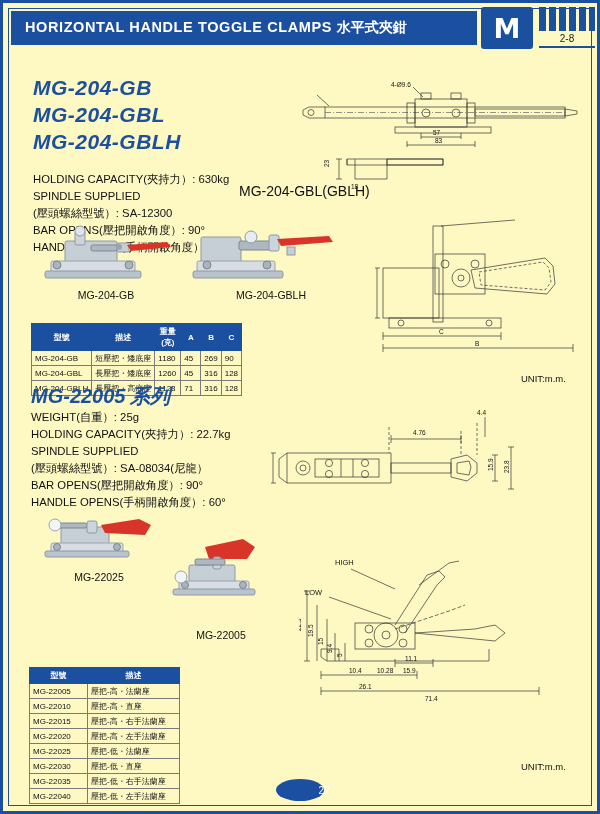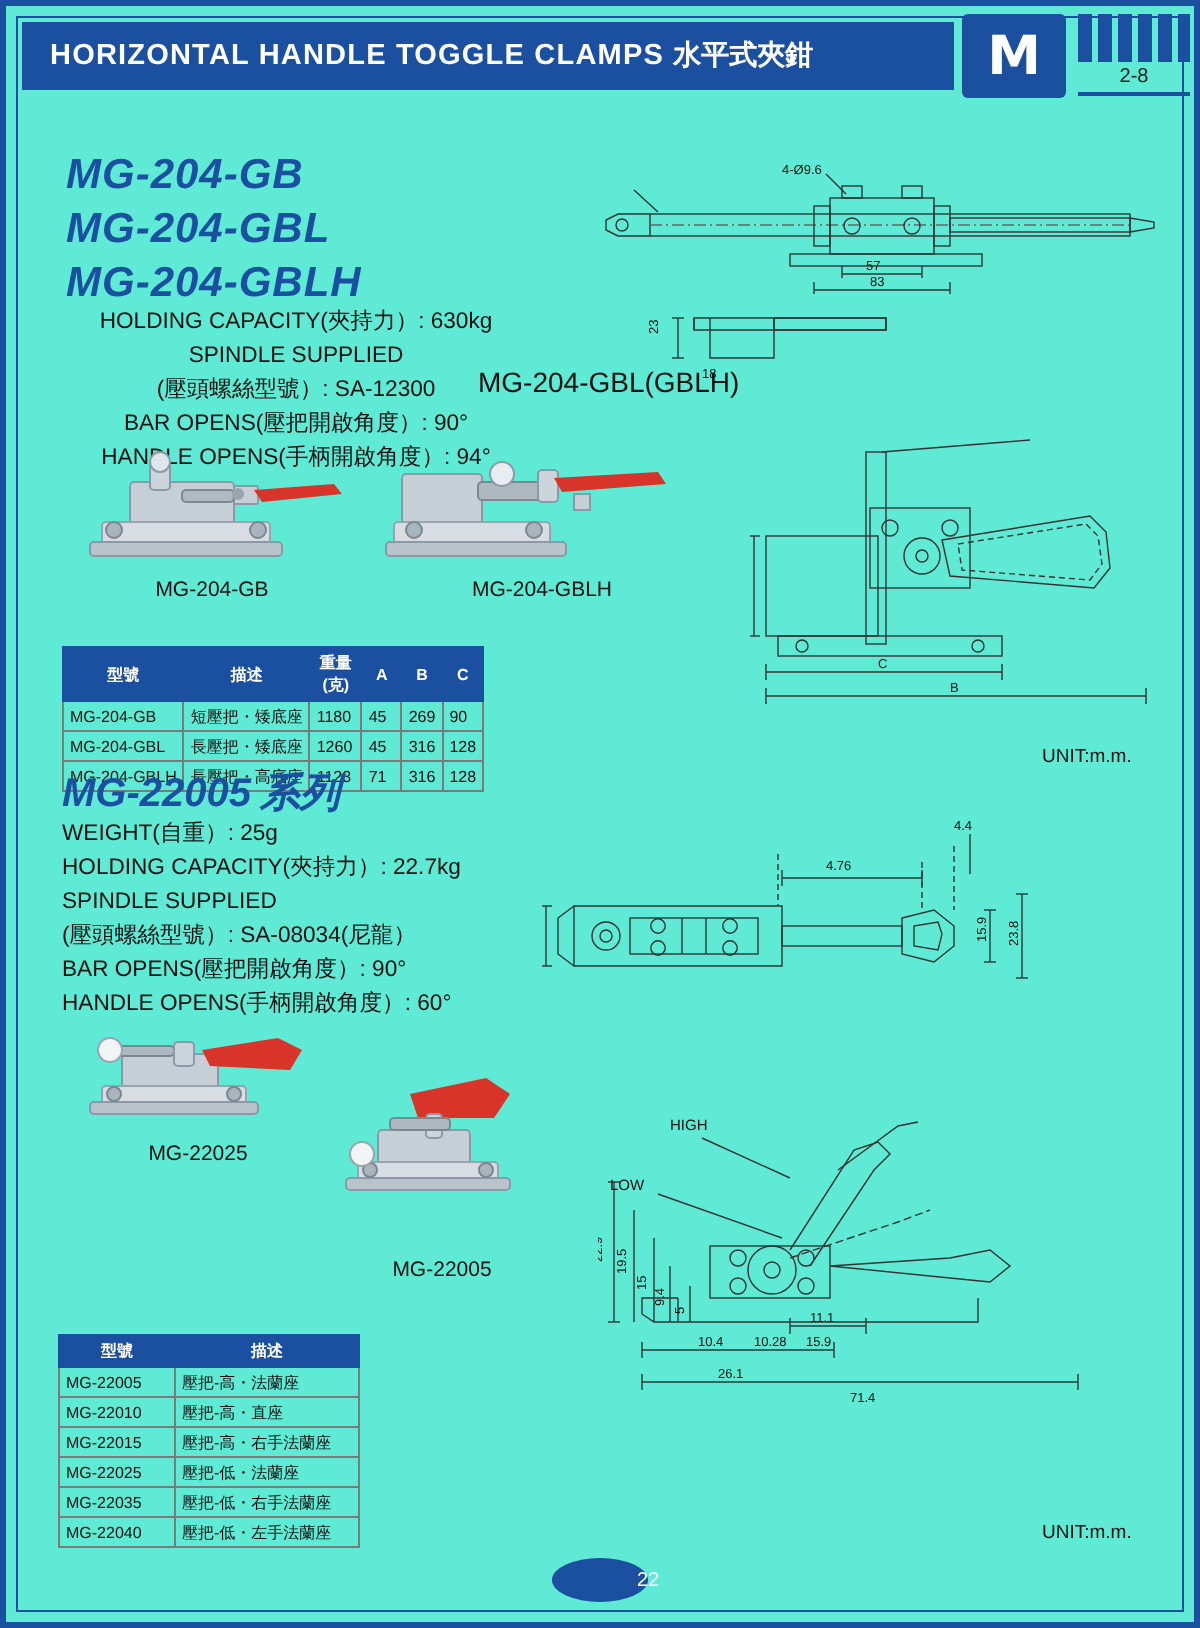--- a/index.html
+++ b/index.html
@@ -7,21 +7,21 @@
   body {
     width:600px; height:814px;
     font-family:"Liberation Sans", sans-serif;
     background:#ffffff;
     position:relative;
     overflow:hidden;
   }
   .page {
     position:absolute; left:0; top:0; width:600px; height:814px;
     border:3px solid #1b4fa0;
-    background:#5eead4;
+    background:#fef9c3;
   }
   .page-inner {
     position:absolute; left:5px; top:5px; right:5px; bottom:5px;
     border:1px solid #1b4fa0;
   }
 
   
   .header-band {
     position:absolute; left:8px; top:8px; width:466px; height:34px;
     background:#1b4fa0;
@@ -128,21 +128,21 @@
     <div class="tab-underline"></div>
     <div class="num">2-8</div>
   </div>
 
   <div style="position:absolute;left:30px;top:72px;width:210px;">
     <div class="title-blue">MG-204-GB</div>
     <div class="title-blue">MG-204-GBL</div>
     <div class="title-blue">MG-204-GBLH</div>
   </div>
 
-  <div style="position:absolute;left:30px;top:150px;width:230px;text-align:center;" class="spec">
+  <div style="position:absolute;left:30px;top:168px;width:230px;" class="spec">
     <div>HOLDING CAPACITY(夾持力）: 630kg</div>
     <div>SPINDLE SUPPLIED</div>
     <div>(壓頭螺絲型號）: SA-12300</div>
     <div>BAR OPENS(壓把開啟角度）: 90°</div>
     <div>HANDLE OPENS(手柄開啟角度）: 94°</div>
   </div>
 
   <svg class="dwg" style="left:292px;top:70px;" width="290" height="130">
     <g stroke="#333" fill="none" stroke-width="0.7">
 
@@ -470,24 +470,32 @@
       </tr>
       <tr>
         <td class="left">MG-22010</td>
         <td class="left">壓把-高・直座</td>
       </tr>
       <tr>
         <td class="left">MG-22015</td>
         <td class="left">壓把-高・右手法蘭座</td>
       </tr>
       <tr>
+        <td class="left">MG-22020</td>
+        <td class="left">壓把-高・左手法蘭座</td>
+      </tr>
+      <tr>
         <td class="left">MG-22025</td>
         <td class="left">壓把-低・法蘭座</td>
       </tr>
       <tr>
+        <td class="left">MG-22030</td>
+        <td class="left">壓把-低・直座</td>
+      </tr>
+      <tr>
         <td class="left">MG-22035</td>
         <td class="left">壓把-低・右手法蘭座</td>
       </tr>
       <tr>
         <td class="left">MG-22040</td>
         <td class="left">壓把-低・左手法蘭座</td>
       </tr>
     </tbody>
   </table>
 

